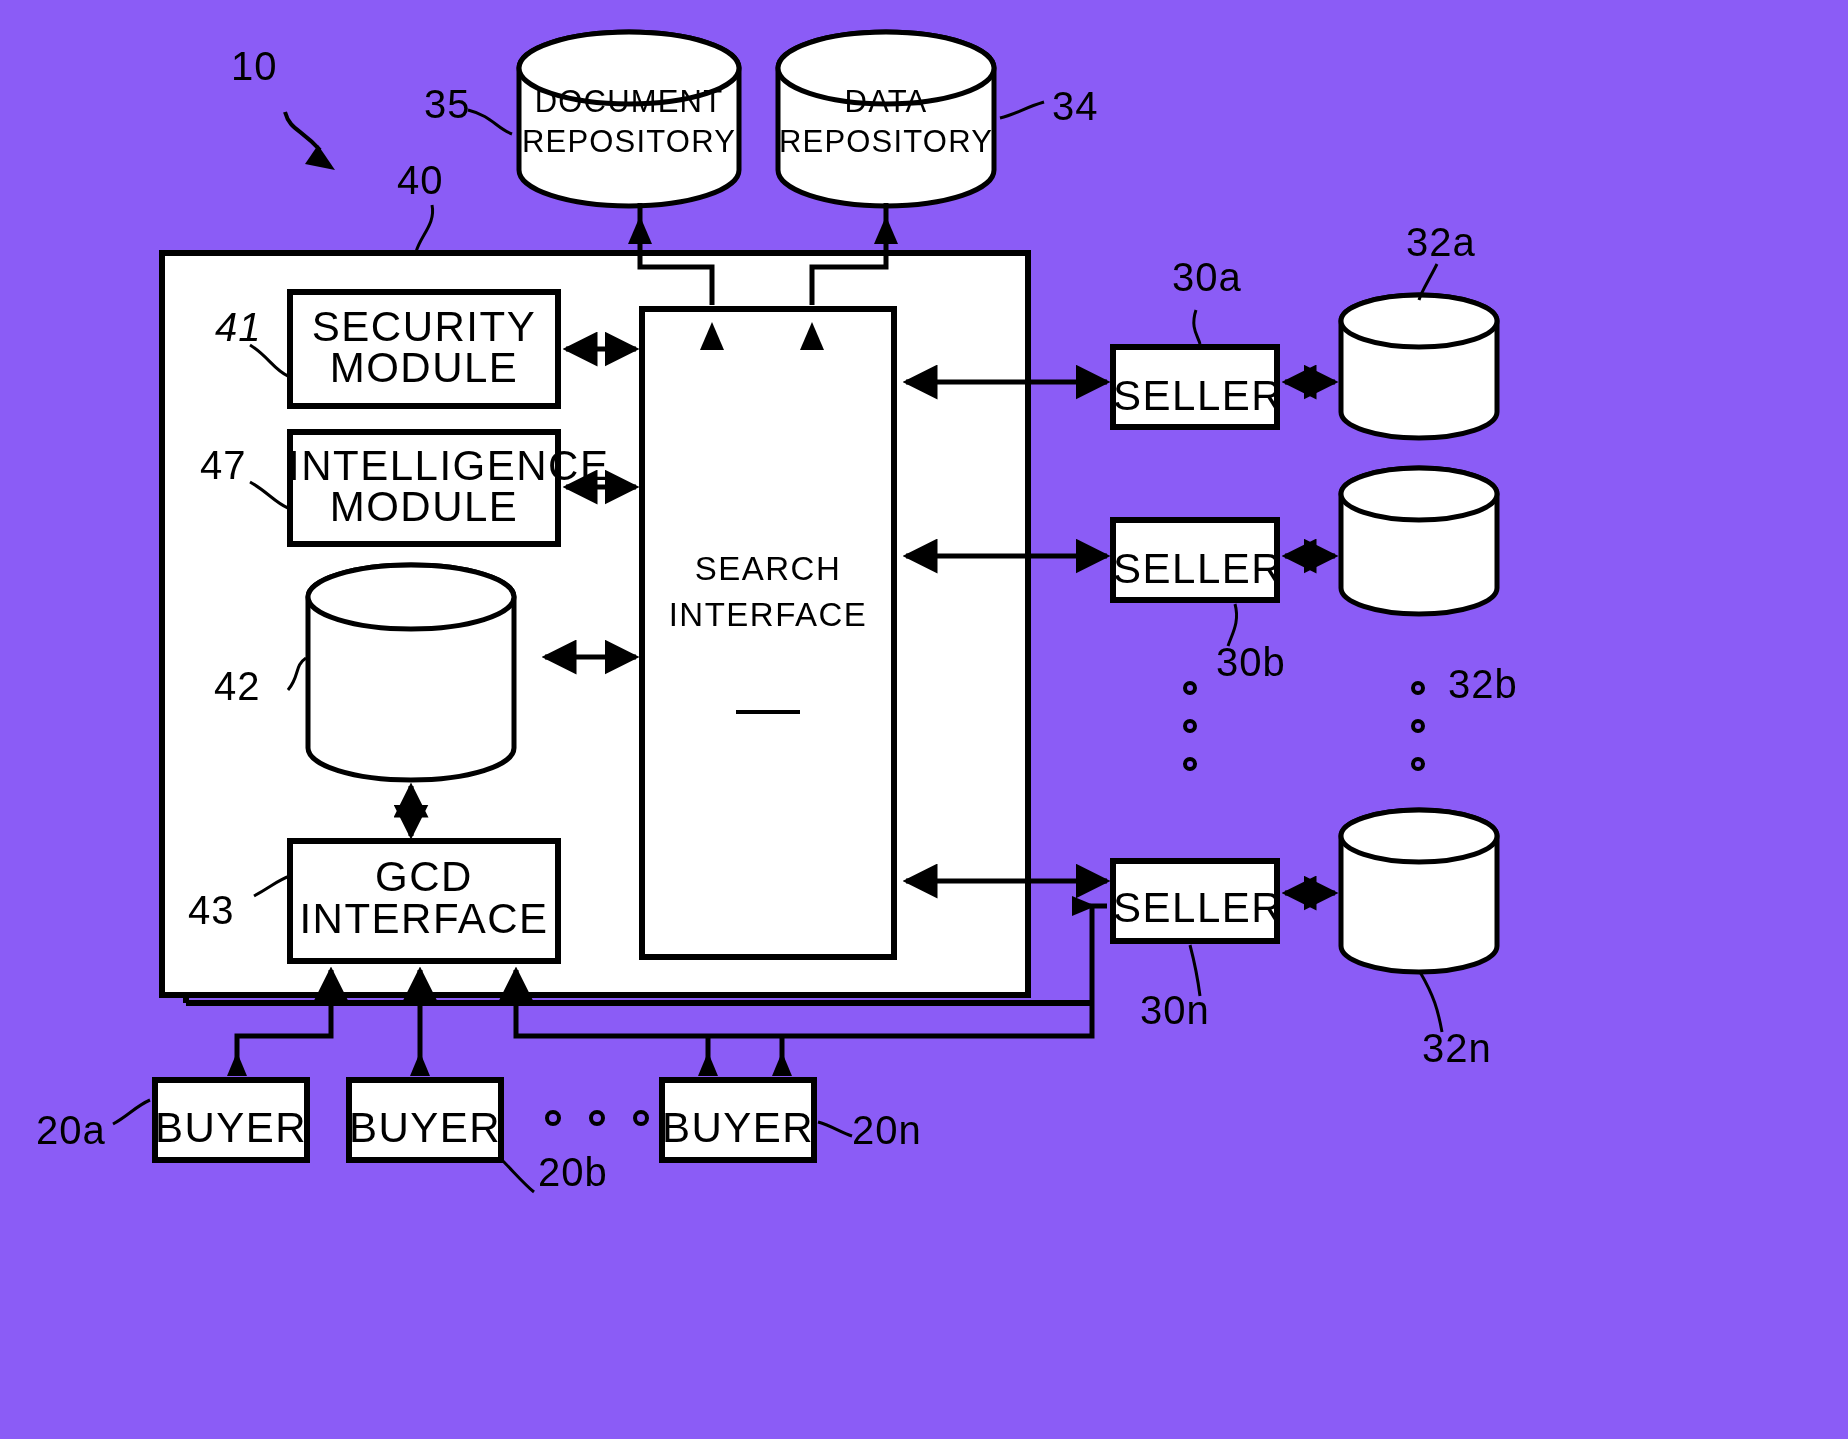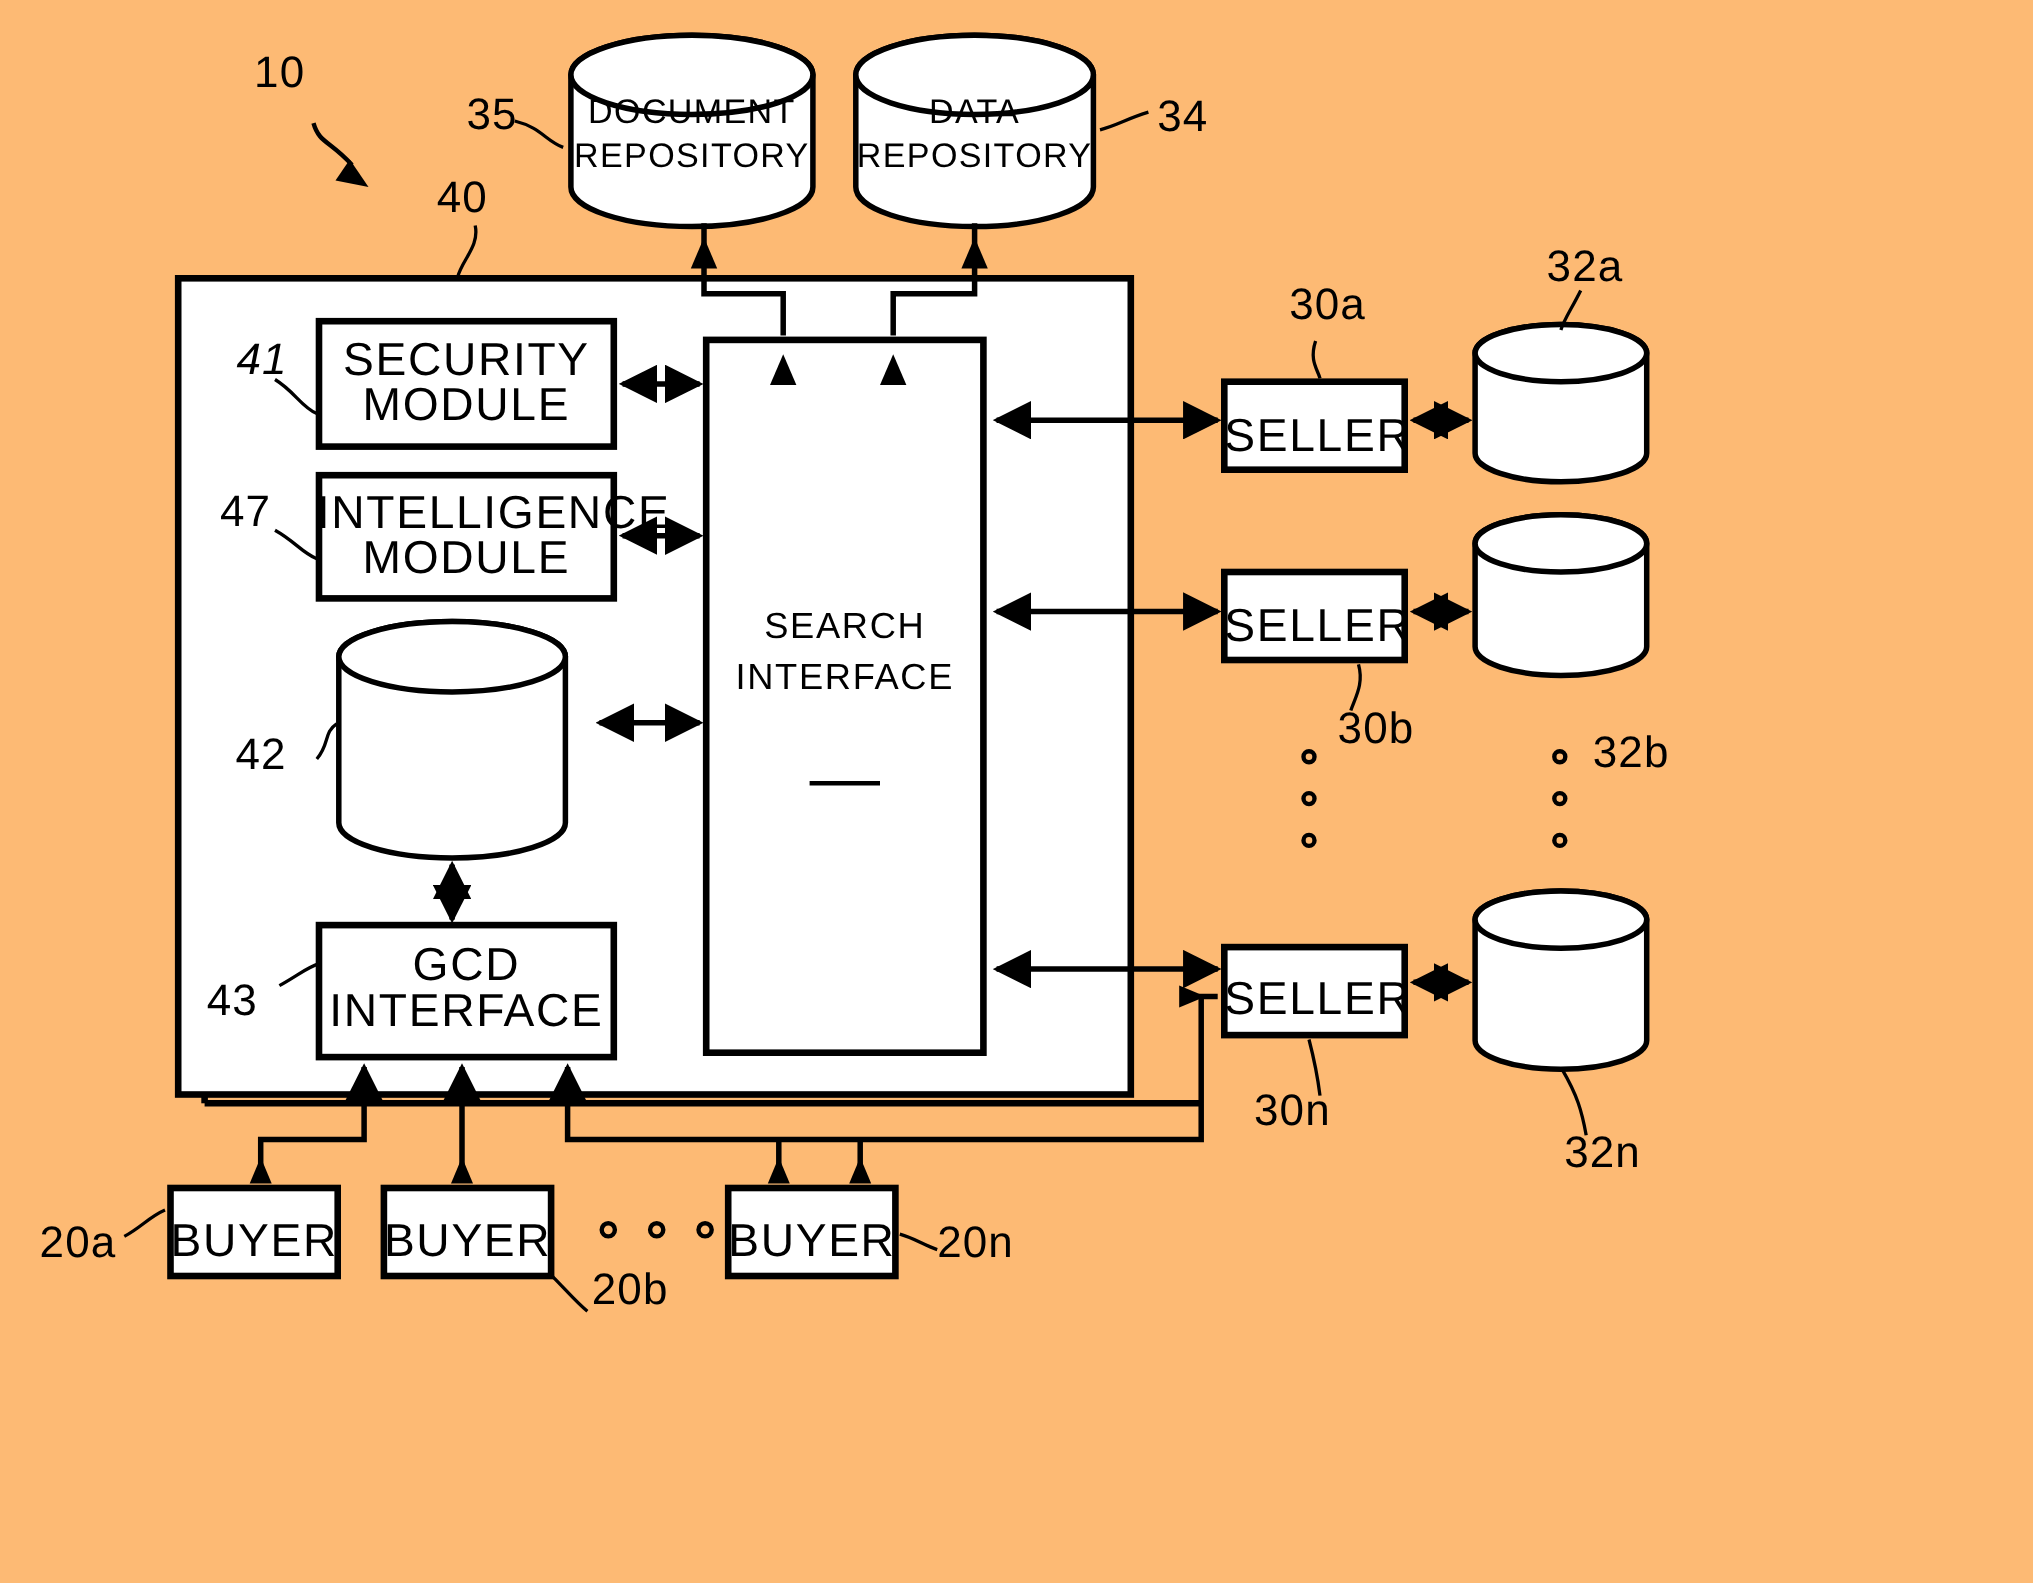--- a/index.html
+++ b/index.html
@@ -1,18 +1,18 @@
 <!DOCTYPE html>
 <html><head>
 <meta charset="utf-8">
 <style>
   html,body{margin:0;padding:0;background:#fff;}
   body{width:1848px;height:1439px;overflow:hidden;
        font-family:"Liberation Sans", sans-serif;}
-  #stage{position:relative;width:1848px;height:1439px;background:#fdba74;}
+  #stage{position:relative;width:1848px;height:1439px;background:#8b5cf6;}
   svg{position:absolute;left:0;top:0;width:1848px;height:1439px;}
   .lbl{font-family:"Liberation Sans", sans-serif;fill:#000;}
   .box-txt{font-size:42px;letter-spacing:1.5px;}
   .cyl-txt{font-size:31px;letter-spacing:1.2px;}
   .ref{font-size:40px;letter-spacing:1px;}
   .big-txt{font-size:33px;letter-spacing:1.5px;}
 </style>
 </head>
 <body>
 

